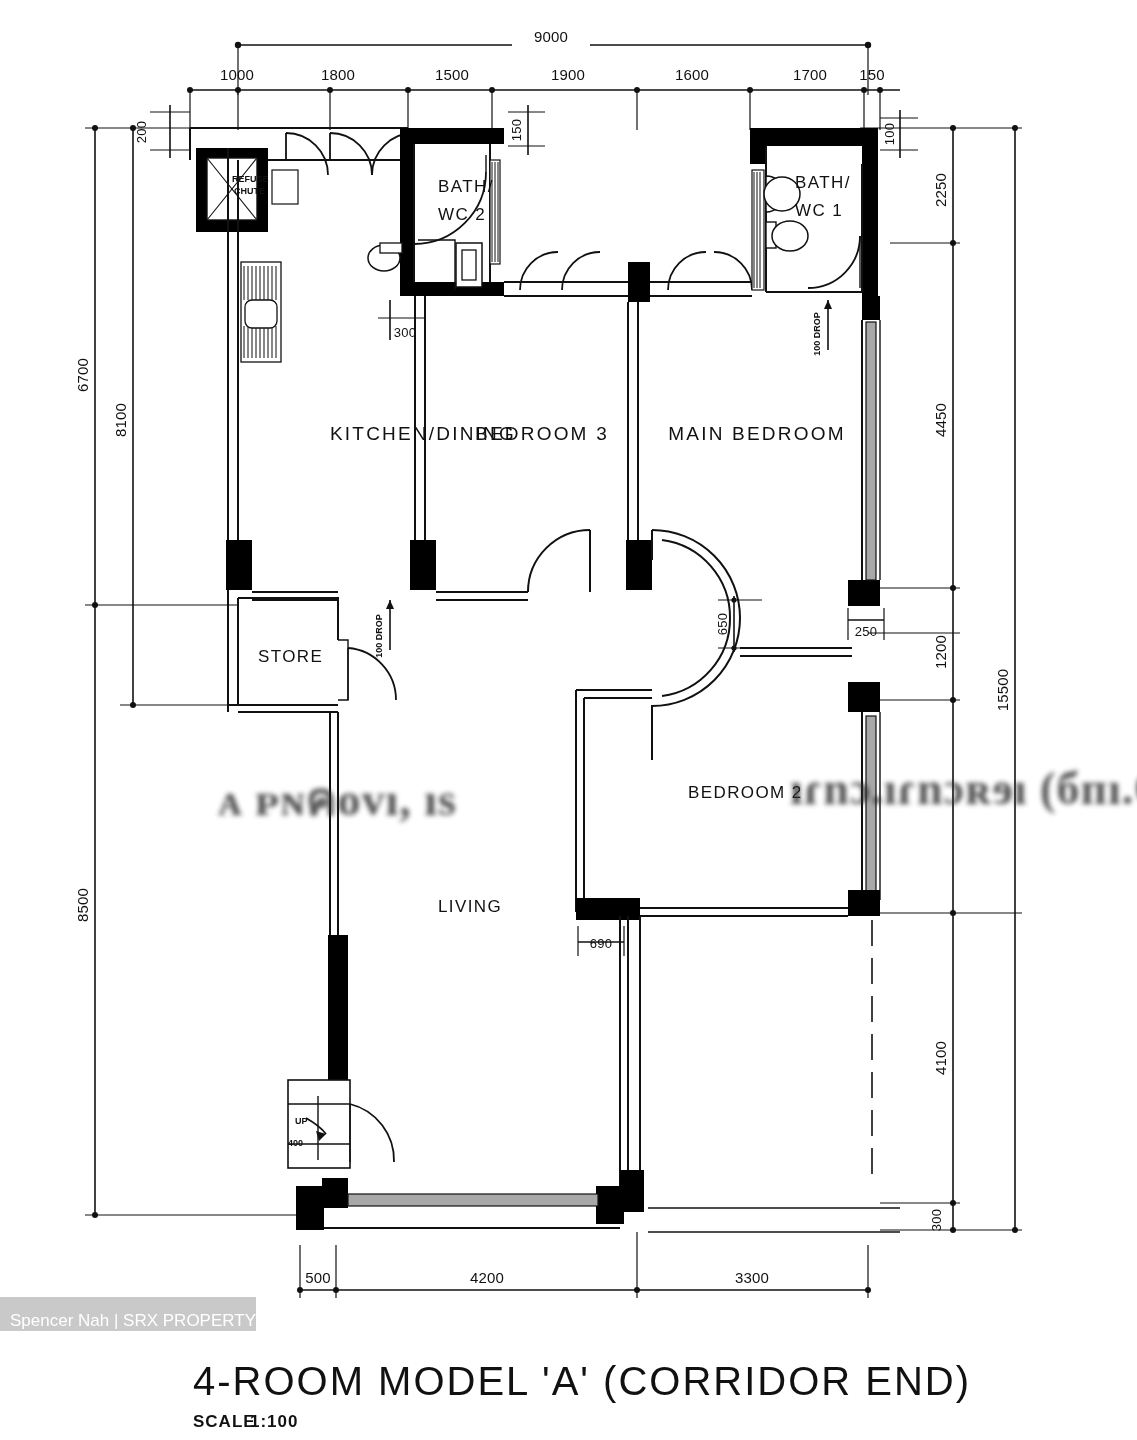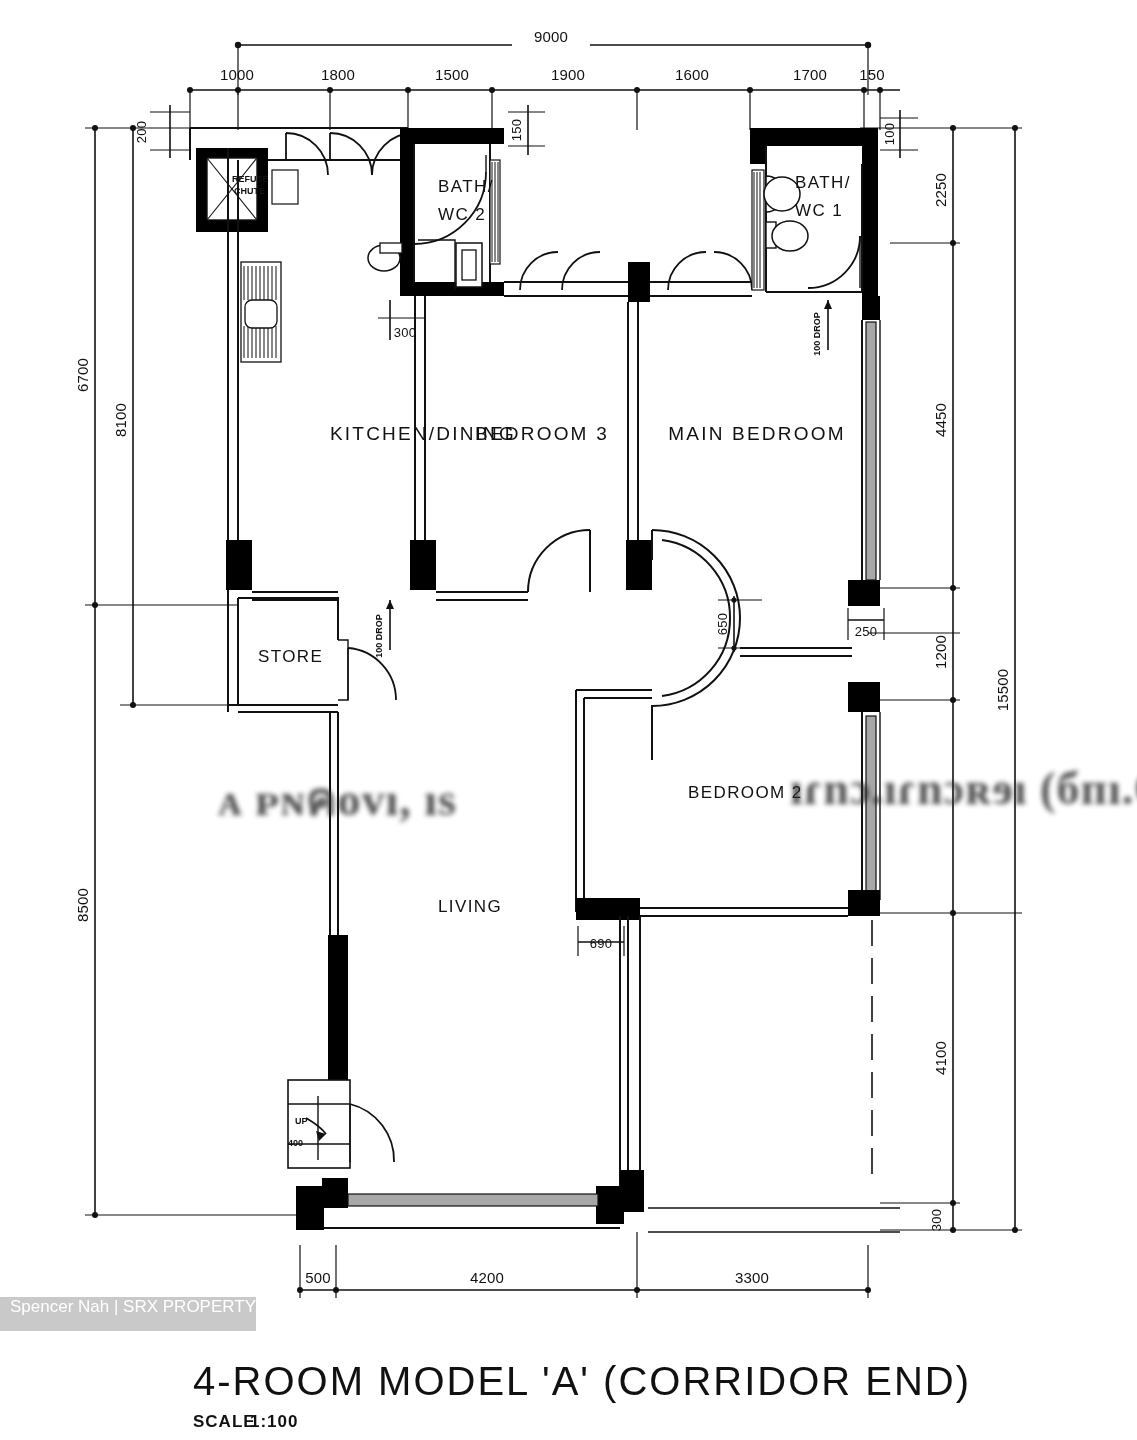--- a/index.html
+++ b/index.html
@@ -24,21 +24,21 @@
   .wall{fill:#000;}
   .thin{fill:none;stroke:#111;stroke-width:2;}
   .thin1{fill:none;stroke:#111;stroke-width:1.4;}
   .dimline{stroke:#111;stroke-width:1.6;fill:none;}
   .extline{stroke:#111;stroke-width:1.2;fill:none;}
   .win{fill:#a8a8a8;stroke:#111;stroke-width:1.2;}
   .door{fill:none;stroke:#111;stroke-width:1.8;}
   .hatch{fill:none;stroke:#111;stroke-width:1.1;}
 
   #watermark-bar{position:absolute;left:0;top:1297px;width:256px;height:34px;
-      background:#c9c9c9;display:flex;align-items:flex-start;padding-left:10px;
+      background:#c9c9c9;display:flex;align-items:flex-end;padding-left:10px;
       box-sizing:border-box;}
   #watermark-bar span{color:#ffffff;font-size:17px;font-family:"Liberation Sans",sans-serif;}
 
   .smudge{position:absolute;font-family:"Liberation Serif",serif;font-weight:700;
       color:#2b2b2b;filter:blur(2.6px);opacity:.82;white-space:nowrap;}
   #smudge-left{left:218px;top:762px;font-size:46px;letter-spacing:1px;}
   #smudge-right{left:790px;top:762px;font-size:46px;letter-spacing:1px;}
 </style>
 </head>
 <body>

